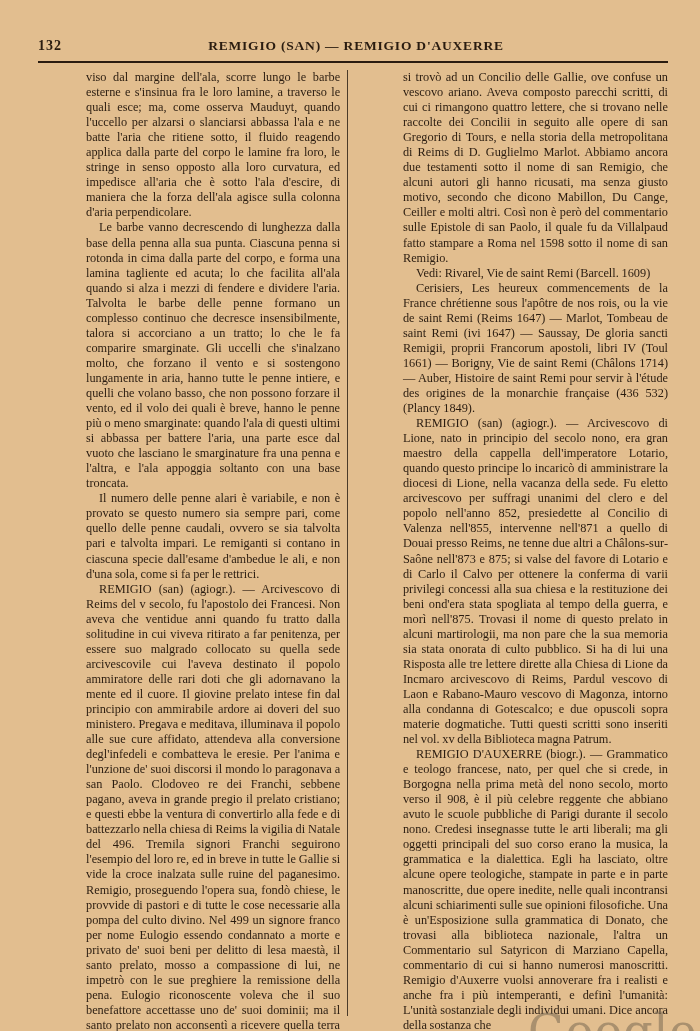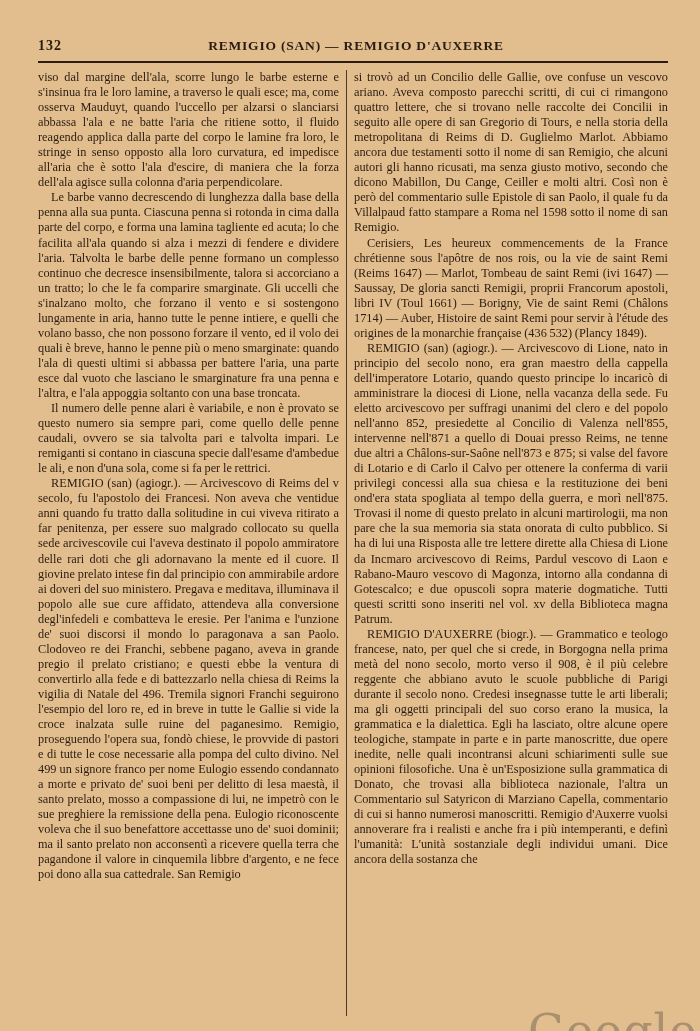--- a/index.html
+++ b/index.html
@@ -28,20 +28,21 @@
     background:#2a1c10;
   }
   .cols{
     position:absolute;top:70px;left:38px;width:630px;height:952px;
     display:flex;
   }
   .col{
     text-align:justify;
     font-size:12.3px;line-height:15.05px;
     word-spacing:-0.3px;
+    margin-left:48px;
   }
   .col-left{width:301px;}
   .col-right{width:314px;}
   .divider{
     width:1px;background:#4a3a28;
     margin-left:7px;margin-right:7px;
     height:946px;
   }
   p.para{margin:0;padding:0;}
   p.ind{text-indent:13px;}
@@ -69,20 +70,21 @@
   <div class="cols">
     <div class="col col-left" id="col-left">
         <p class="para"><span>viso dal margine dell'ala, scorre lungo le barbe esterne e s'insinua fra le loro lamine, a traverso le quali esce; ma, come osserva Mauduyt, quando l'uccello per alzarsi o slanciarsi abbassa l'ala e ne batte l'aria che ritiene sotto, il fluido reagendo applica dalla parte del corpo le lamine fra loro, le stringe in senso opposto alla loro curvatura, ed impedisce all'aria che è sotto l'ala d'escire, di maniera che la forza dell'ala agisce sulla colonna d'aria perpendicolare.</span></p>
         <p class="para ind"><span>Le barbe vanno decrescendo di lunghezza dalla base della penna alla sua punta. Ciascuna penna si rotonda in cima dalla parte del corpo, e forma una lamina tagliente ed acuta; lo che facilita all'ala quando si alza i mezzi di fendere e dividere l'aria. Talvolta le barbe delle penne formano un complesso continuo che decresce insensibilmente, talora si accorciano a un tratto; lo che le fa comparire smarginate. Gli uccelli che s'inalzano molto, che forzano il vento e si sostengono lungamente in aria, hanno tutte le penne intiere, e quelli che volano basso, che non possono forzare il vento, ed il volo dei quali è breve, hanno le penne più o meno smarginate: quando l'ala di questi ultimi si abbassa per battere l'aria, una parte esce dal vuoto che lasciano le smarginature fra una penna e l'altra, e l'ala appoggia soltanto con una base troncata.</span></p>
         <p class="para ind"><span>Il numero delle penne alari è variabile, e non è provato se questo numero sia sempre pari, come quello delle penne caudali, ovvero se sia talvolta pari e talvolta impari. Le remiganti si contano in ciascuna specie dall'esame d'ambedue le ali, e non d'una sola, come si fa per le rettrici.</span></p>
         <p class="para ind"><span class="bold">REMIGIO (san) </span><span class="ital">(agiogr.)</span><span>. — Arcivescovo di Reims del v secolo, fu l'apostolo dei Francesi. Non aveva che ventidue anni quando fu tratto dalla solitudine in cui viveva ritirato a far penitenza, per essere suo malgrado collocato su quella sede arcivescovile cui l'aveva destinato il popolo ammiratore delle rari doti che gli adornavano la mente ed il cuore. Il giovine prelato intese fin dal principio con ammirabile ardore ai doveri del suo ministero. Pregava e meditava, illuminava il popolo alle sue cure affidato, attendeva alla conversione degl'infedeli e combatteva le eresie. Per l'anima e l'unzione de' suoi discorsi il mondo lo paragonava a san Paolo. Clodoveo re dei Franchi, sebbene pagano, aveva in grande pregio il prelato cristiano; e questi ebbe la ventura di convertirlo alla fede e di battezzarlo nella chiesa di Reims la vigilia di Natale del 496. Tremila signori Franchi seguirono l'esempio del loro re, ed in breve in tutte le Gallie si vide la croce inalzata sulle ruine del paganesimo. Remigio, proseguendo l'opera sua, fondò chiese, le provvide di pastori e di tutte le cose necessarie alla pompa del culto divino. Nel 499 un signore franco per nome Eulogio essendo condannato a morte e privato de' suoi beni per delitto di lesa maestà, il santo prelato, mosso a compassione di lui, ne impetrò con le sue preghiere la remissione della pena. Eulogio riconoscente voleva che il suo benefattore accettasse uno de' suoi dominii; ma il santo prelato non acconsentì a ricevere quella terra che pagandone il valore in cinquemila libbre d'argento, e ne fece poi dono alla sua cattedrale. San Remigio</span></p>
       </div>
     <div class="divider"></div>
     <div class="col col-right" id="col-right">
         <p class="para"><span>si trovò ad un Concilio delle Gallie, ove confuse un vescovo ariano. Aveva composto parecchi scritti, di cui ci rimangono quattro lettere, che si trovano nelle raccolte dei Concilii in seguito alle opere di san Gregorio di Tours, e nella storia della metropolitana di Reims di D. Guglielmo Marlot. Abbiamo ancora due testamenti sotto il nome di san Remigio, che alcuni autori gli hanno ricusati, ma senza giusto motivo, secondo che dicono Mabillon, Du Cange, Ceiller e molti altri. Così non è però del commentario sulle </span><span class="ital">Epistole</span><span> di san Paolo, il quale fu da Villalpaud fatto stampare a Roma nel 1598 sotto il nome di san Remigio.</span></p>
+        <p class="para ind"><span>Vedi: Rivarel, </span><span class="ital">Vie de saint Remi</span><span> (Barcell. 1609)</span></p>
         <p class="para ind"><span>Cerisiers, </span><span class="ital">Les heureux commencements de la France chrétienne sous l'apôtre de nos rois, ou la vie de saint Remi</span><span> (Reims 1647) — Marlot, </span><span class="ital">Tombeau de saint Remi</span><span> (ivi 1647) — Saussay, </span><span class="ital">De gloria sancti Remigii, proprii Francorum apostoli, libri IV</span><span> (Toul 1661) — Borigny, </span><span class="ital">Vie de saint Remi</span><span> (Châlons 1714) — Auber, </span><span class="ital">Histoire de saint Remi pour servir à l'étude des origines de la monarchie française</span><span> (436 532) (Plancy 1849).</span></p>
         <p class="para ind"><span class="bold">REMIGIO (san) </span><span class="ital">(agiogr.)</span><span>. — Arcivescovo di Lione, nato in principio del secolo nono, era gran maestro della cappella dell'imperatore Lotario, quando questo principe lo incaricò di amministrare la diocesi di Lione, nella vacanza della sede. Fu eletto arcivescovo per suffragi unanimi del clero e del popolo nell'anno 852, presiedette al Concilio di Valenza nell'855, intervenne nell'871 a quello di Douai presso Reims, ne tenne due altri a Châlons-sur-Saône nell'873 e 875; si valse del favore di Lotario e di Carlo il Calvo per ottenere la conferma di varii privilegi concessi alla sua chiesa e la restituzione dei beni ond'era stata spogliata al tempo della guerra, e morì nell'875. Trovasi il nome di questo prelato in alcuni martirologii, ma non pare che la sua memoria sia stata onorata di culto pubblico. Si ha di lui una </span><span class="ital">Risposta alle tre lettere</span><span> dirette alla Chiesa di Lione da Incmaro arcivescovo di Reims, Pardul vescovo di Laon e Rabano-Mauro vescovo di Magonza, intorno alla condanna di Gotescalco; e due opuscoli sopra materie dogmatiche. Tutti questi scritti sono inseriti nel vol. xv della </span><span class="ital">Biblioteca magna Patrum</span><span>.</span></p>
         <p class="para ind"><span class="bold">REMIGIO D'AUXERRE </span><span class="ital">(biogr.)</span><span>. — Grammatico e teologo francese, nato, per quel che si crede, in Borgogna nella prima metà del nono secolo, morto verso il 908, è il più celebre reggente che abbiano avuto le scuole pubbliche di Parigi durante il secolo nono. Credesi insegnasse tutte le arti liberali; ma gli oggetti principali del suo corso erano la musica, la grammatica e la dialettica. Egli ha lasciato, oltre alcune opere teologiche, stampate in parte e in parte manoscritte, due opere inedite, nelle quali incontransi alcuni schiarimenti sulle sue opinioni filosofiche. Una è un'</span><span class="ital">Esposizione sulla grammatica</span><span> di Donato, che trovasi alla biblioteca nazionale, l'altra un </span><span class="ital">Commentario</span><span> sul </span><span class="ital">Satyricon</span><span> di Marziano Capella, commentario di cui si hanno numerosi manoscritti. Remigio d'Auxerre vuolsi annoverare fra i realisti e anche fra i più intemperanti, e definì l'umanità: </span><span class="ital">L'unità sostanziale degli individui umani</span><span>. Dice ancora della sostanza che</span></p>
       </div>
   </div>
 
   <div class="watermark">Google</div>
 
 </div>
 

